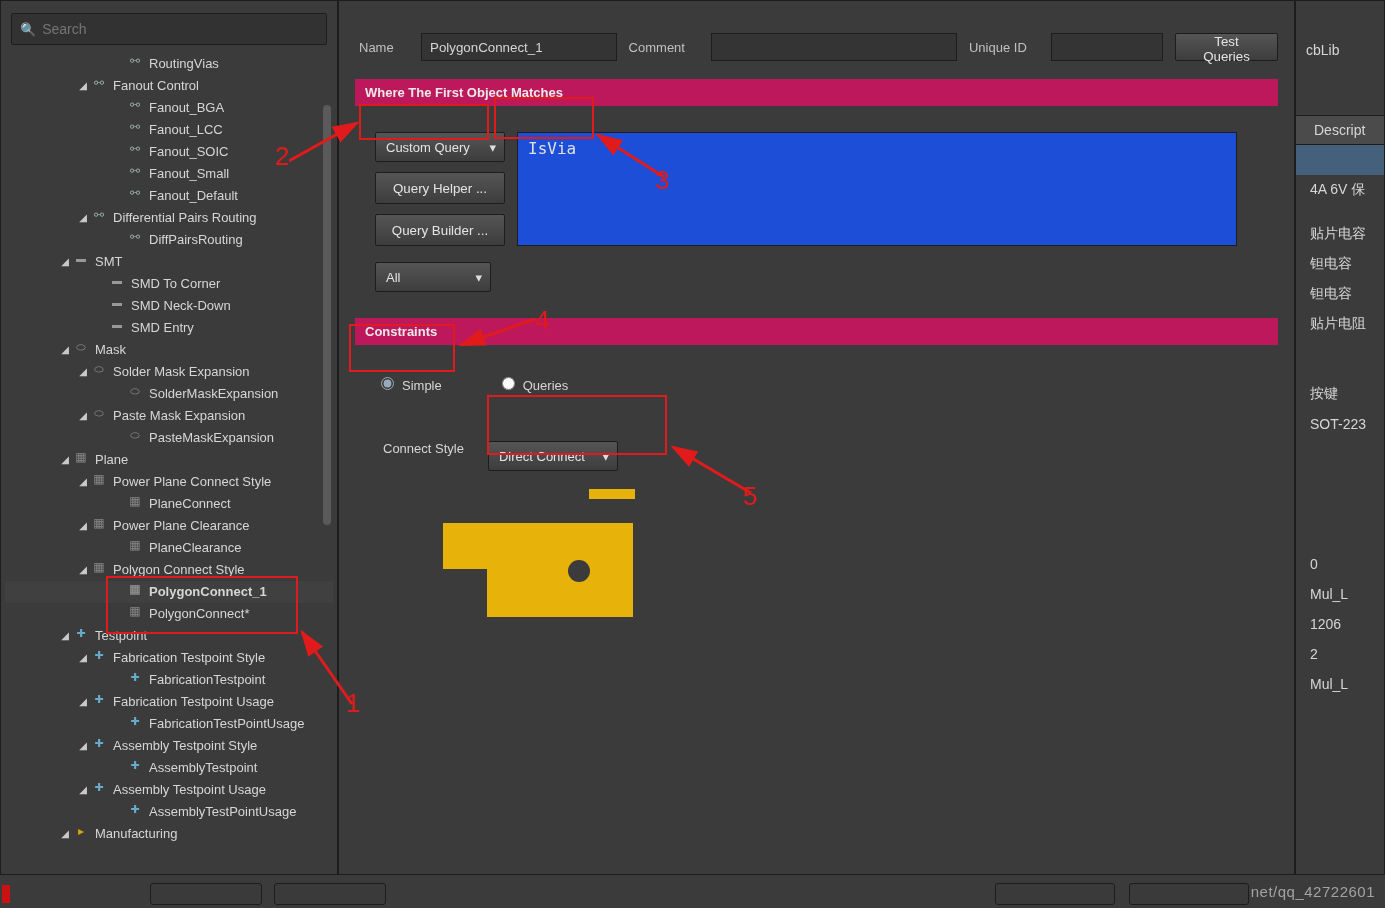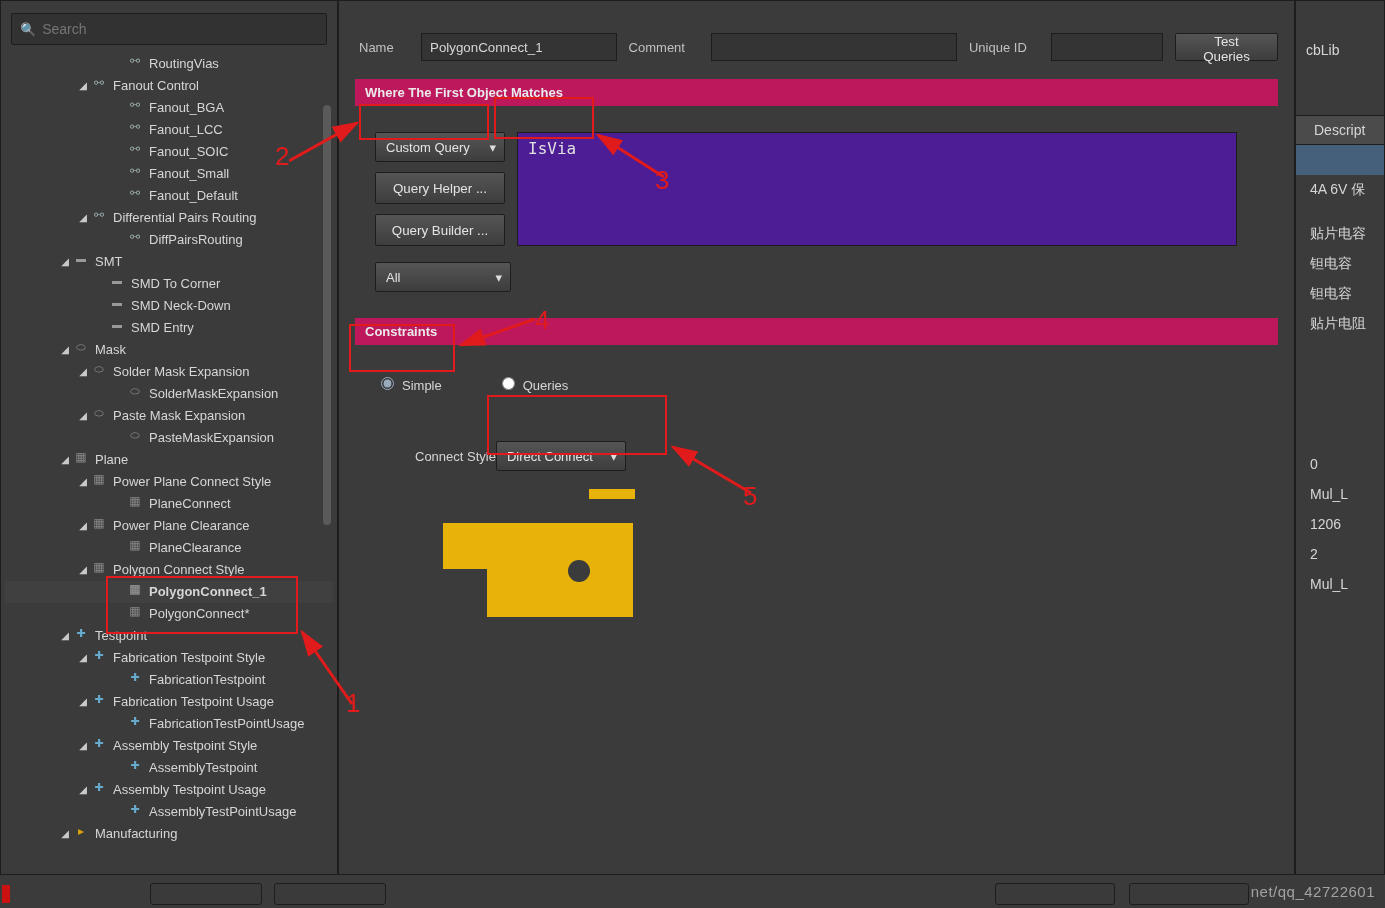--- a/index.html
+++ b/index.html
@@ -40,29 +40,29 @@
   .lbl.comment { min-width:70px; text-align:left; }
   .lbl.uid { min-width:70px; text-align:left; }
   .txt { background:#343434; border:1px solid #1d1d1d; height:28px; padding:0 8px; color:#d6d6d6; }
   .btn { background: linear-gradient(#555,#3d3d3d); border:1px solid #1d1d1d; color:#e4e4e4; height:28px; padding:0 14px; border-radius:2px; cursor:pointer; }
   .section-hdr { background:#be185d; color:#eaeaea; font-weight:bold; padding:6px 10px; margin:18px 0; }
 
   .query-area { display:flex; gap:12px; padding:8px 4px 8px 20px; }
   .query-btns { display:flex; flex-direction:column; gap:10px; width:130px; }
   .combo { position:relative; background:linear-gradient(#555,#3d3d3d); border:1px solid #1d1d1d; height:30px; display:flex; align-items:center; padding:0 24px 0 10px; color:#e4e4e4; border-radius:2px; cursor:pointer; }
   .combo::after { content:"▾"; position:absolute; right:8px; color:#ddd; }
-  .query-text { flex:1; max-width:720px; background:#4c1d95; border:1px solid #1d1d1d; color:#e0e0e0; font-family:Consolas,monospace; font-size:16px; padding:6px 10px; min-height:96px; }
+  .query-text { flex:1; max-width:720px; background:#1d4ed8; border:1px solid #1d1d1d; color:#e0e0e0; font-family:Consolas,monospace; font-size:16px; padding:6px 10px; min-height:96px; }
 
   .second-area { padding:8px 4px 8px 20px; }
-  .second-area .combo { width:136px; }
+  .second-area .combo { width:116px; }
 
   .constraints { padding:10px 4px 4px 20px; }
   .radios { display:flex; align-items:center; gap:60px; padding:4px 6px; }
   input[type=radio] { accent-color:#9ab; margin-right:8px; }
-  .cs-row { display:flex; align-items:center; margin:44px 0 0 40px; }
+  .cs-row { display:flex; gap:24px; margin:44px 0 0 8px; }
   .cs-combo { width:130px; }
 
   
   .poly-wrap { margin:18px 0 0 36px; position:relative; width:260px; height:170px; }
   .poly-wrap svg { position:absolute; left:0; top:0; }
 
   
   .anno { position:absolute; pointer-events:none; }
   .box  { border:2.5px solid #e11b1b; }
   .num  { color:#e11b1b; font-size:26px; font-family:Arial; }
@@ -437,20 +437,24 @@
     <div class="rtop">cbLib</div>
     <div class="rhdr">Descript</div>
     <div class="rrow rsel"></div>
     <div class="rrow">4A 6V 保</div>
     <div class="rblock" id="rlistA">
         <div class="rrow">贴片电容</div>
         <div class="rrow">钽电容</div>
         <div class="rrow">钽电容</div>
         <div class="rrow">贴片电阻</div>
       </div>
+    <div class="rblock" id="rlistB" style="margin-top:40px">
+        <div class="rrow">按键</div>
+        <div class="rrow">SOT-223</div>
+      </div>
     <div class="rblock" id="rlistC" style="margin-top:110px">
         <div class="rrow">0</div>
         <div class="rrow">Mul_L</div>
         <div class="rrow">1206</div>
         <div class="rrow">2</div>
         <div class="rrow">Mul_L</div>
       </div>
   </div>
 </div>
 

